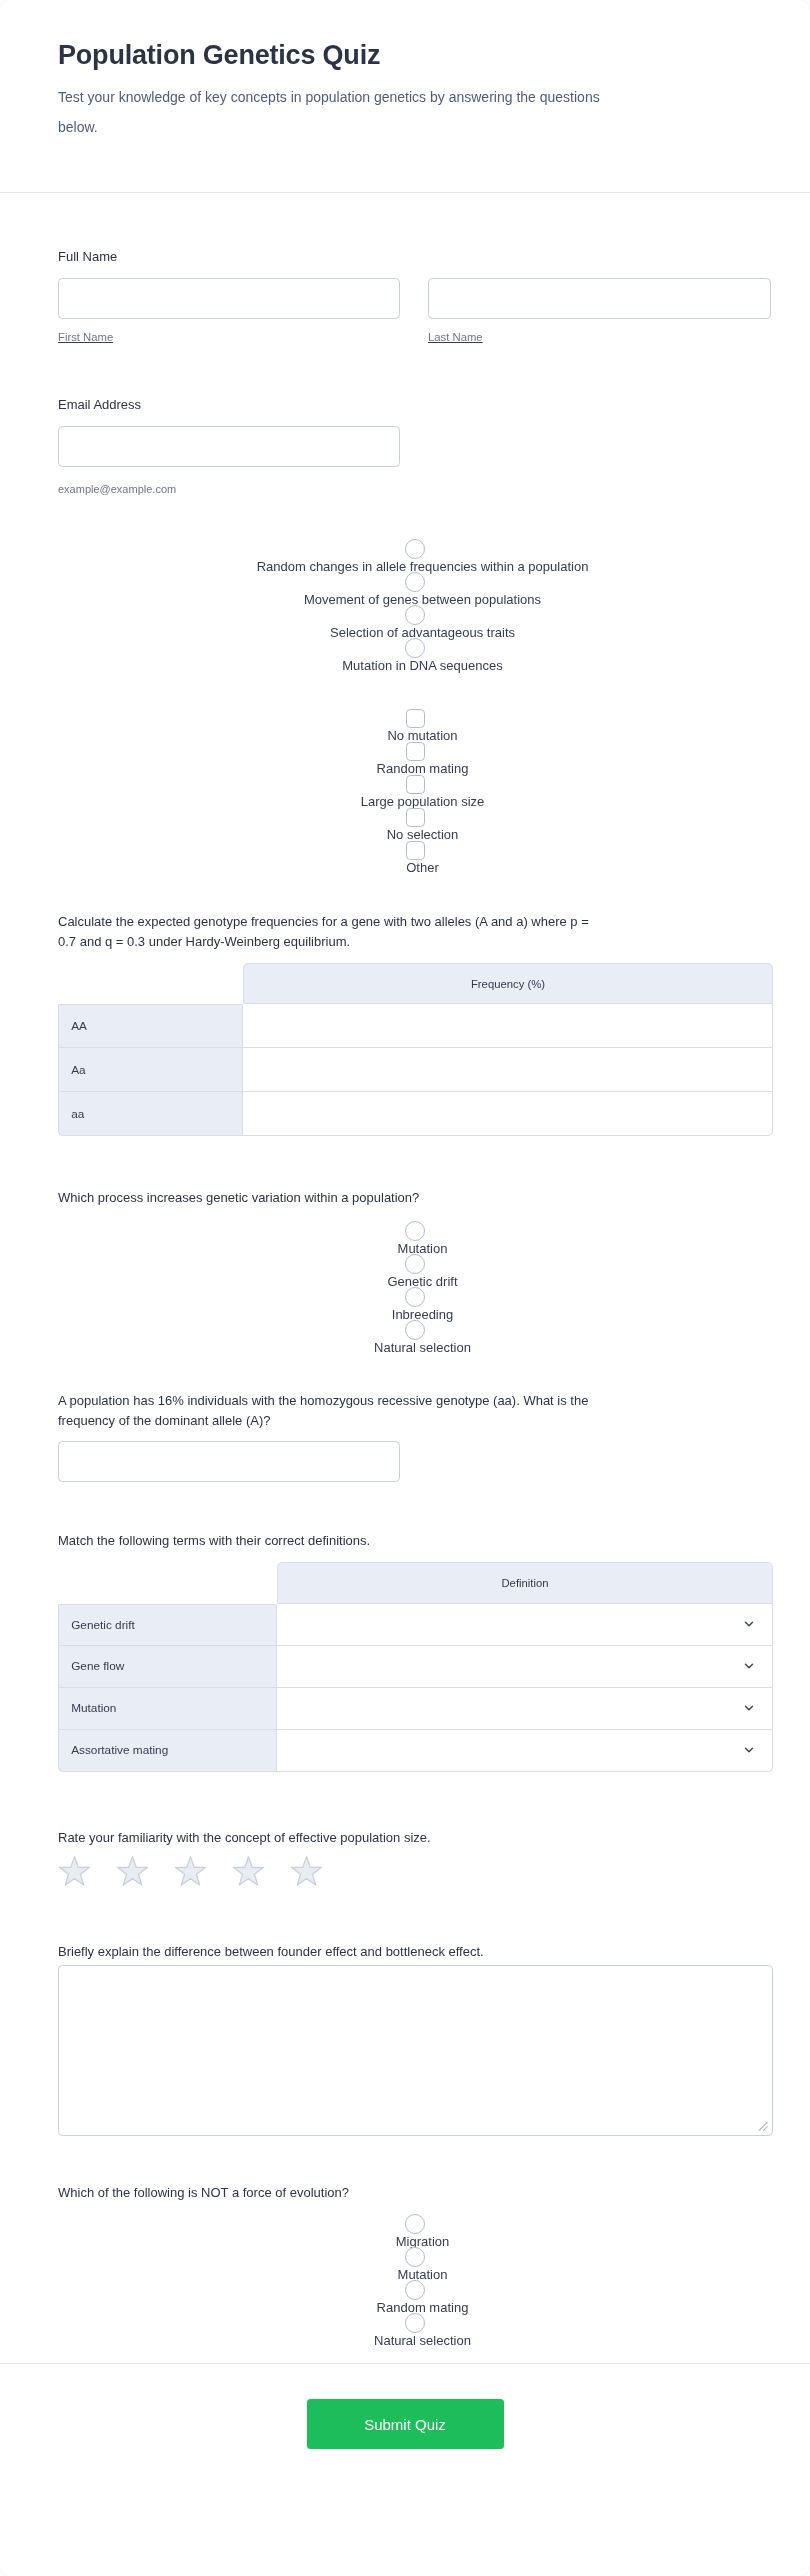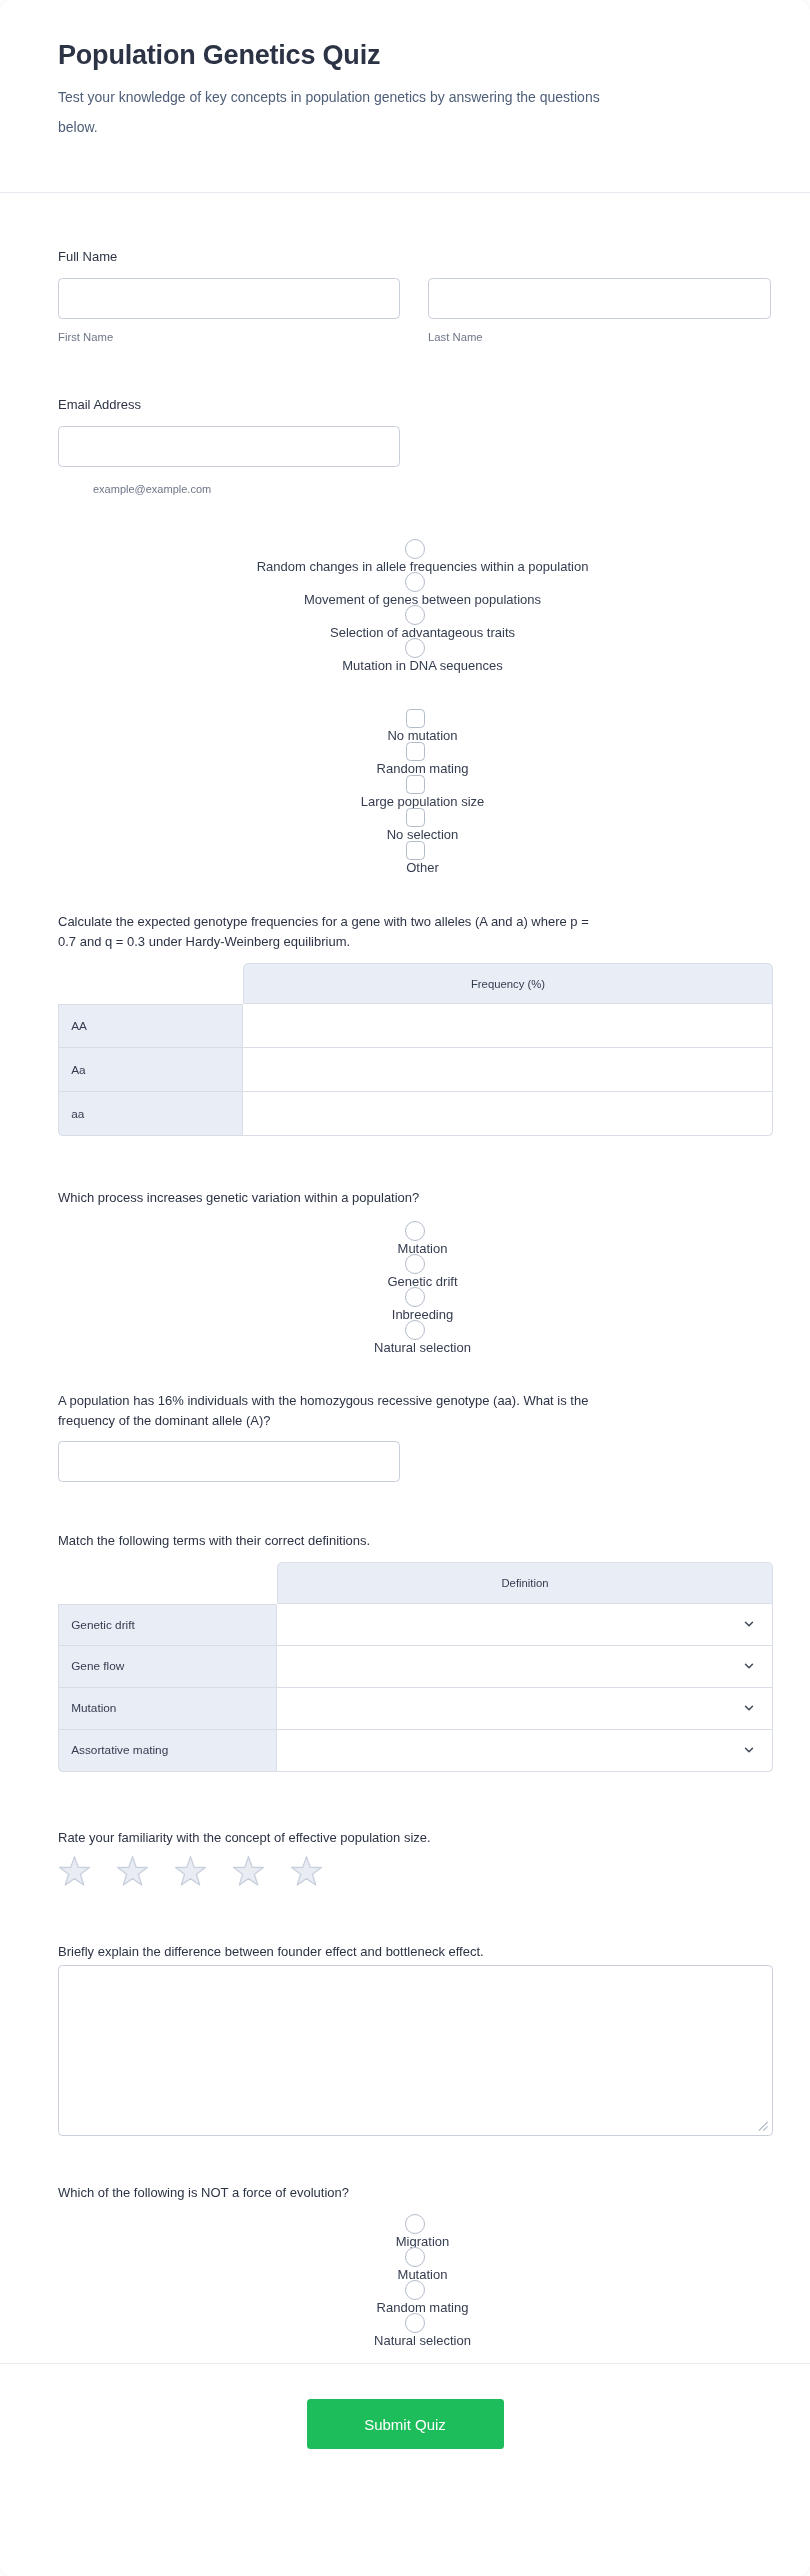--- a/index.html
+++ b/index.html
@@ -59,27 +59,27 @@
     background: #fff;
     font-size: 13px;
     color: #343c4f;
     padding: 0 10.5px;
     outline: none;
     width: 100%;
   }
 
   
   .block-name { margin-top: 54px; }
-  .name-row { display: flex; gap: 28px; margin-top: 11.3px; }
+  .name-row { display: flex; gap: 28px; margin-top: 11.3px; text-decoration: underline; }
   .name-col { width: 342px; }
   .name-col + .name-col { width: 343px; }
   .name-col .sub-label { display: block; margin-top: 12.2px; }
   .block-email { margin-top: 52px; }
   .block-email .text-input { width: 342px; margin-top: 11.3px; }
-  .block-email .helper { display: block; margin-top: 15.7px; margin-left: 35px; }
+  .block-email .helper { display: block; margin-top: 15.7px; }
 
   
   .q-block { margin-top: 38px; }
   .options { margin-top: 12.2px; }
   .opt-row {
     display: flex;
     align-items: center;
     height: 33px;
     cursor: pointer;
     flex-direction: column;

